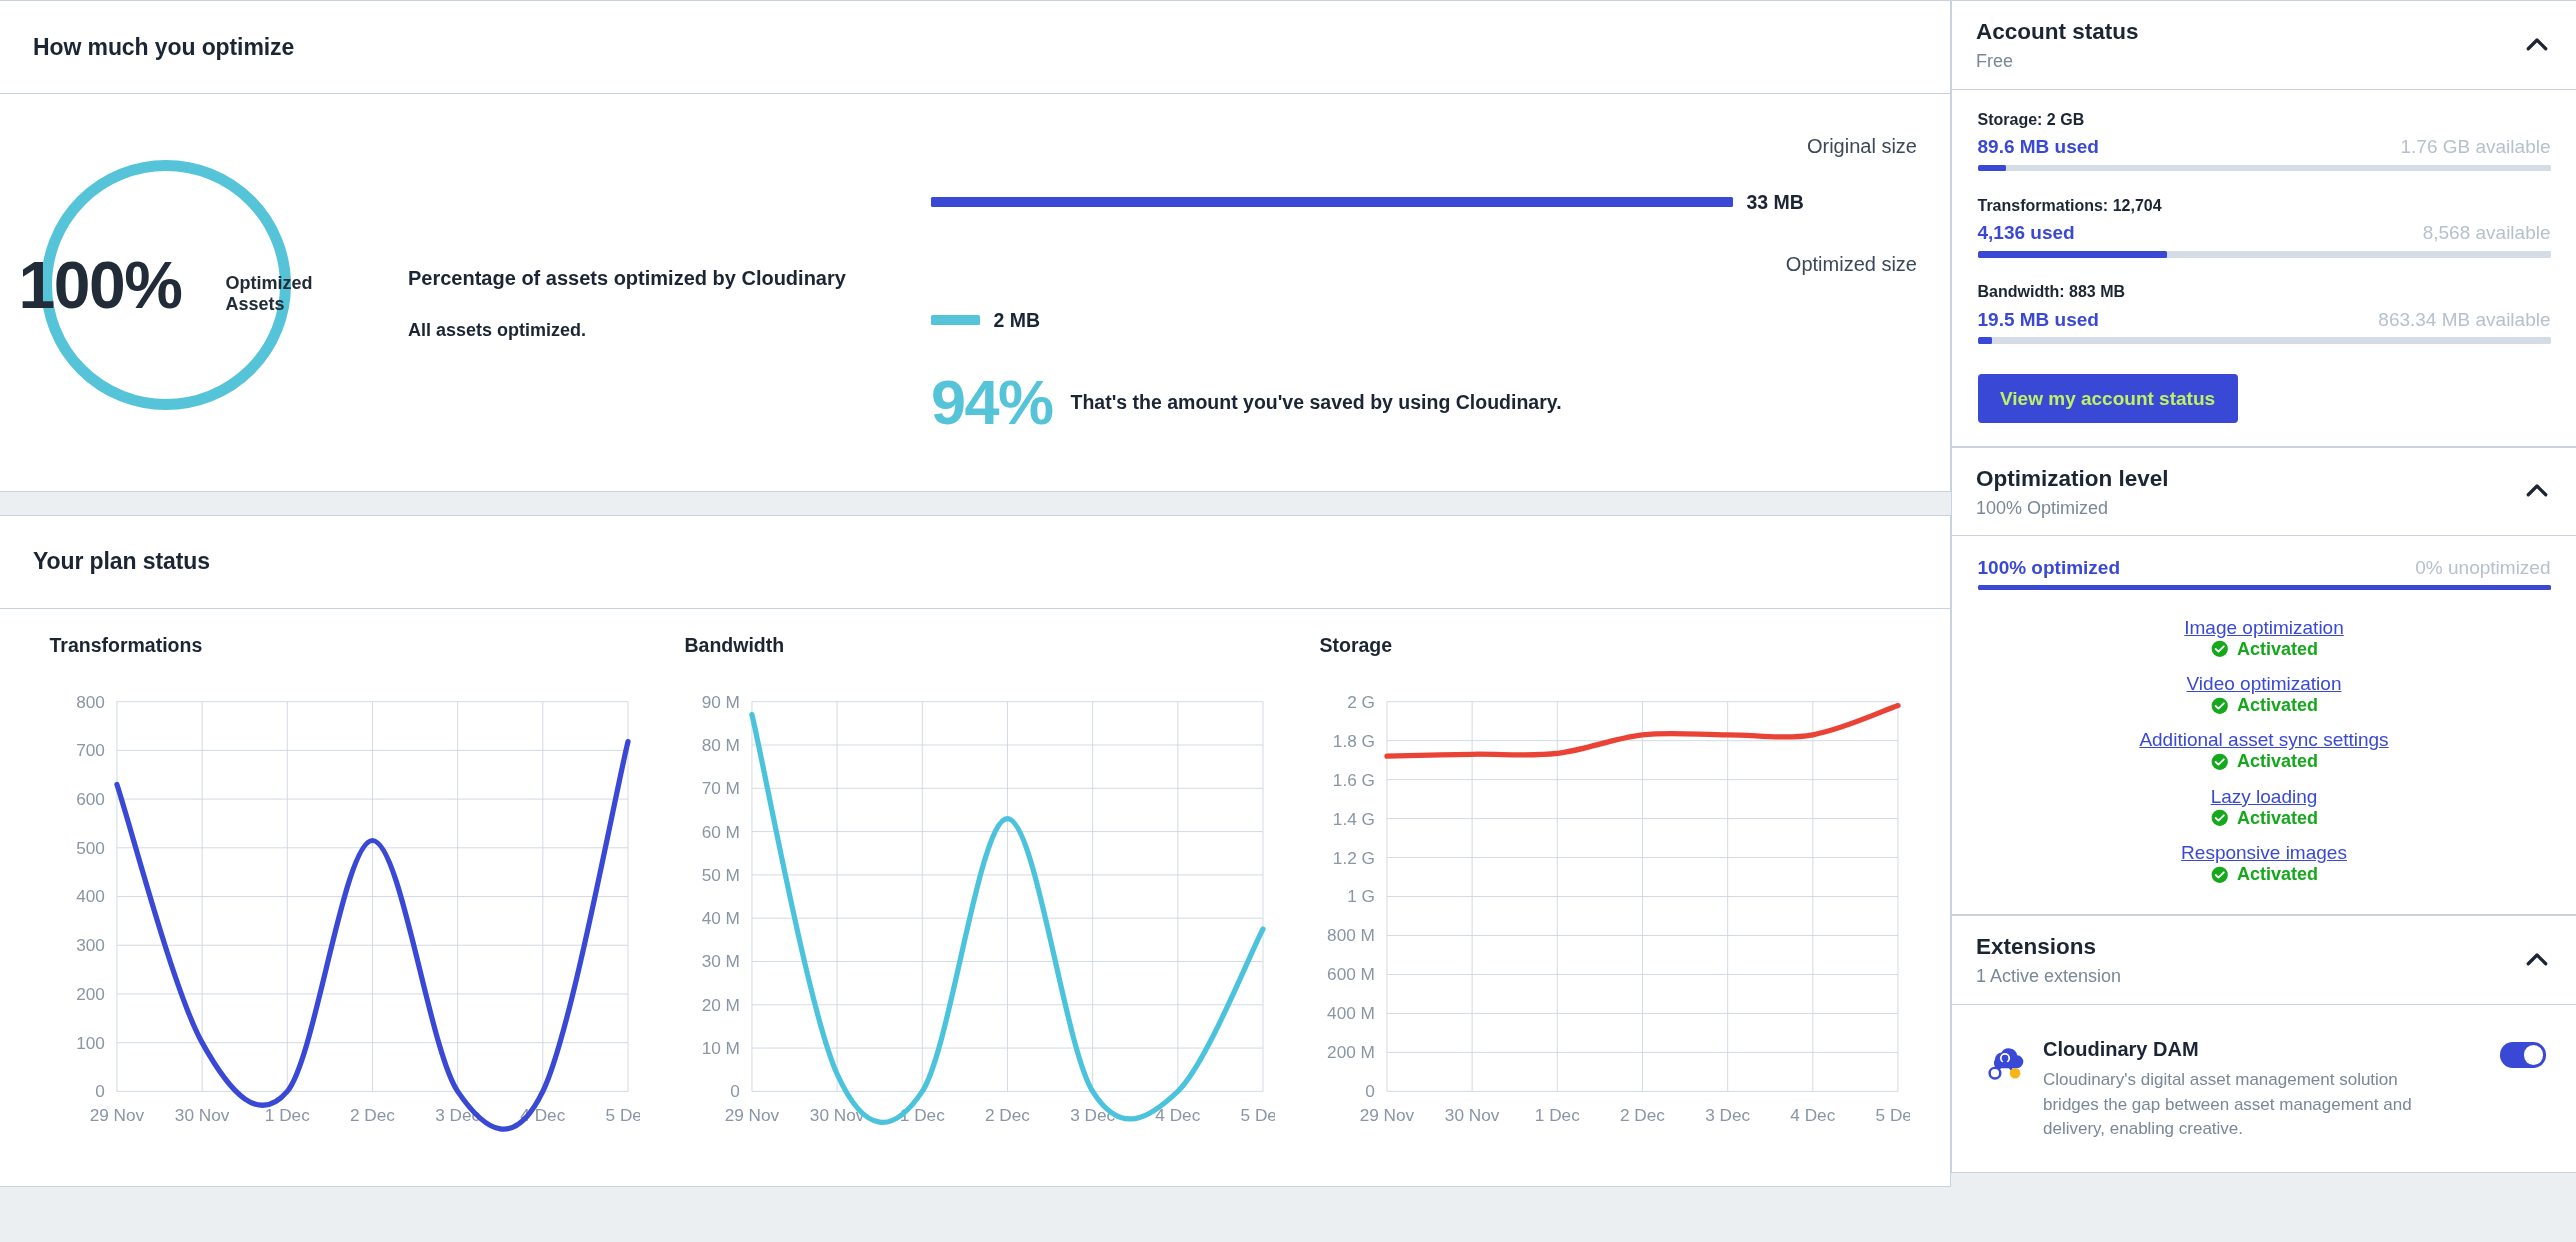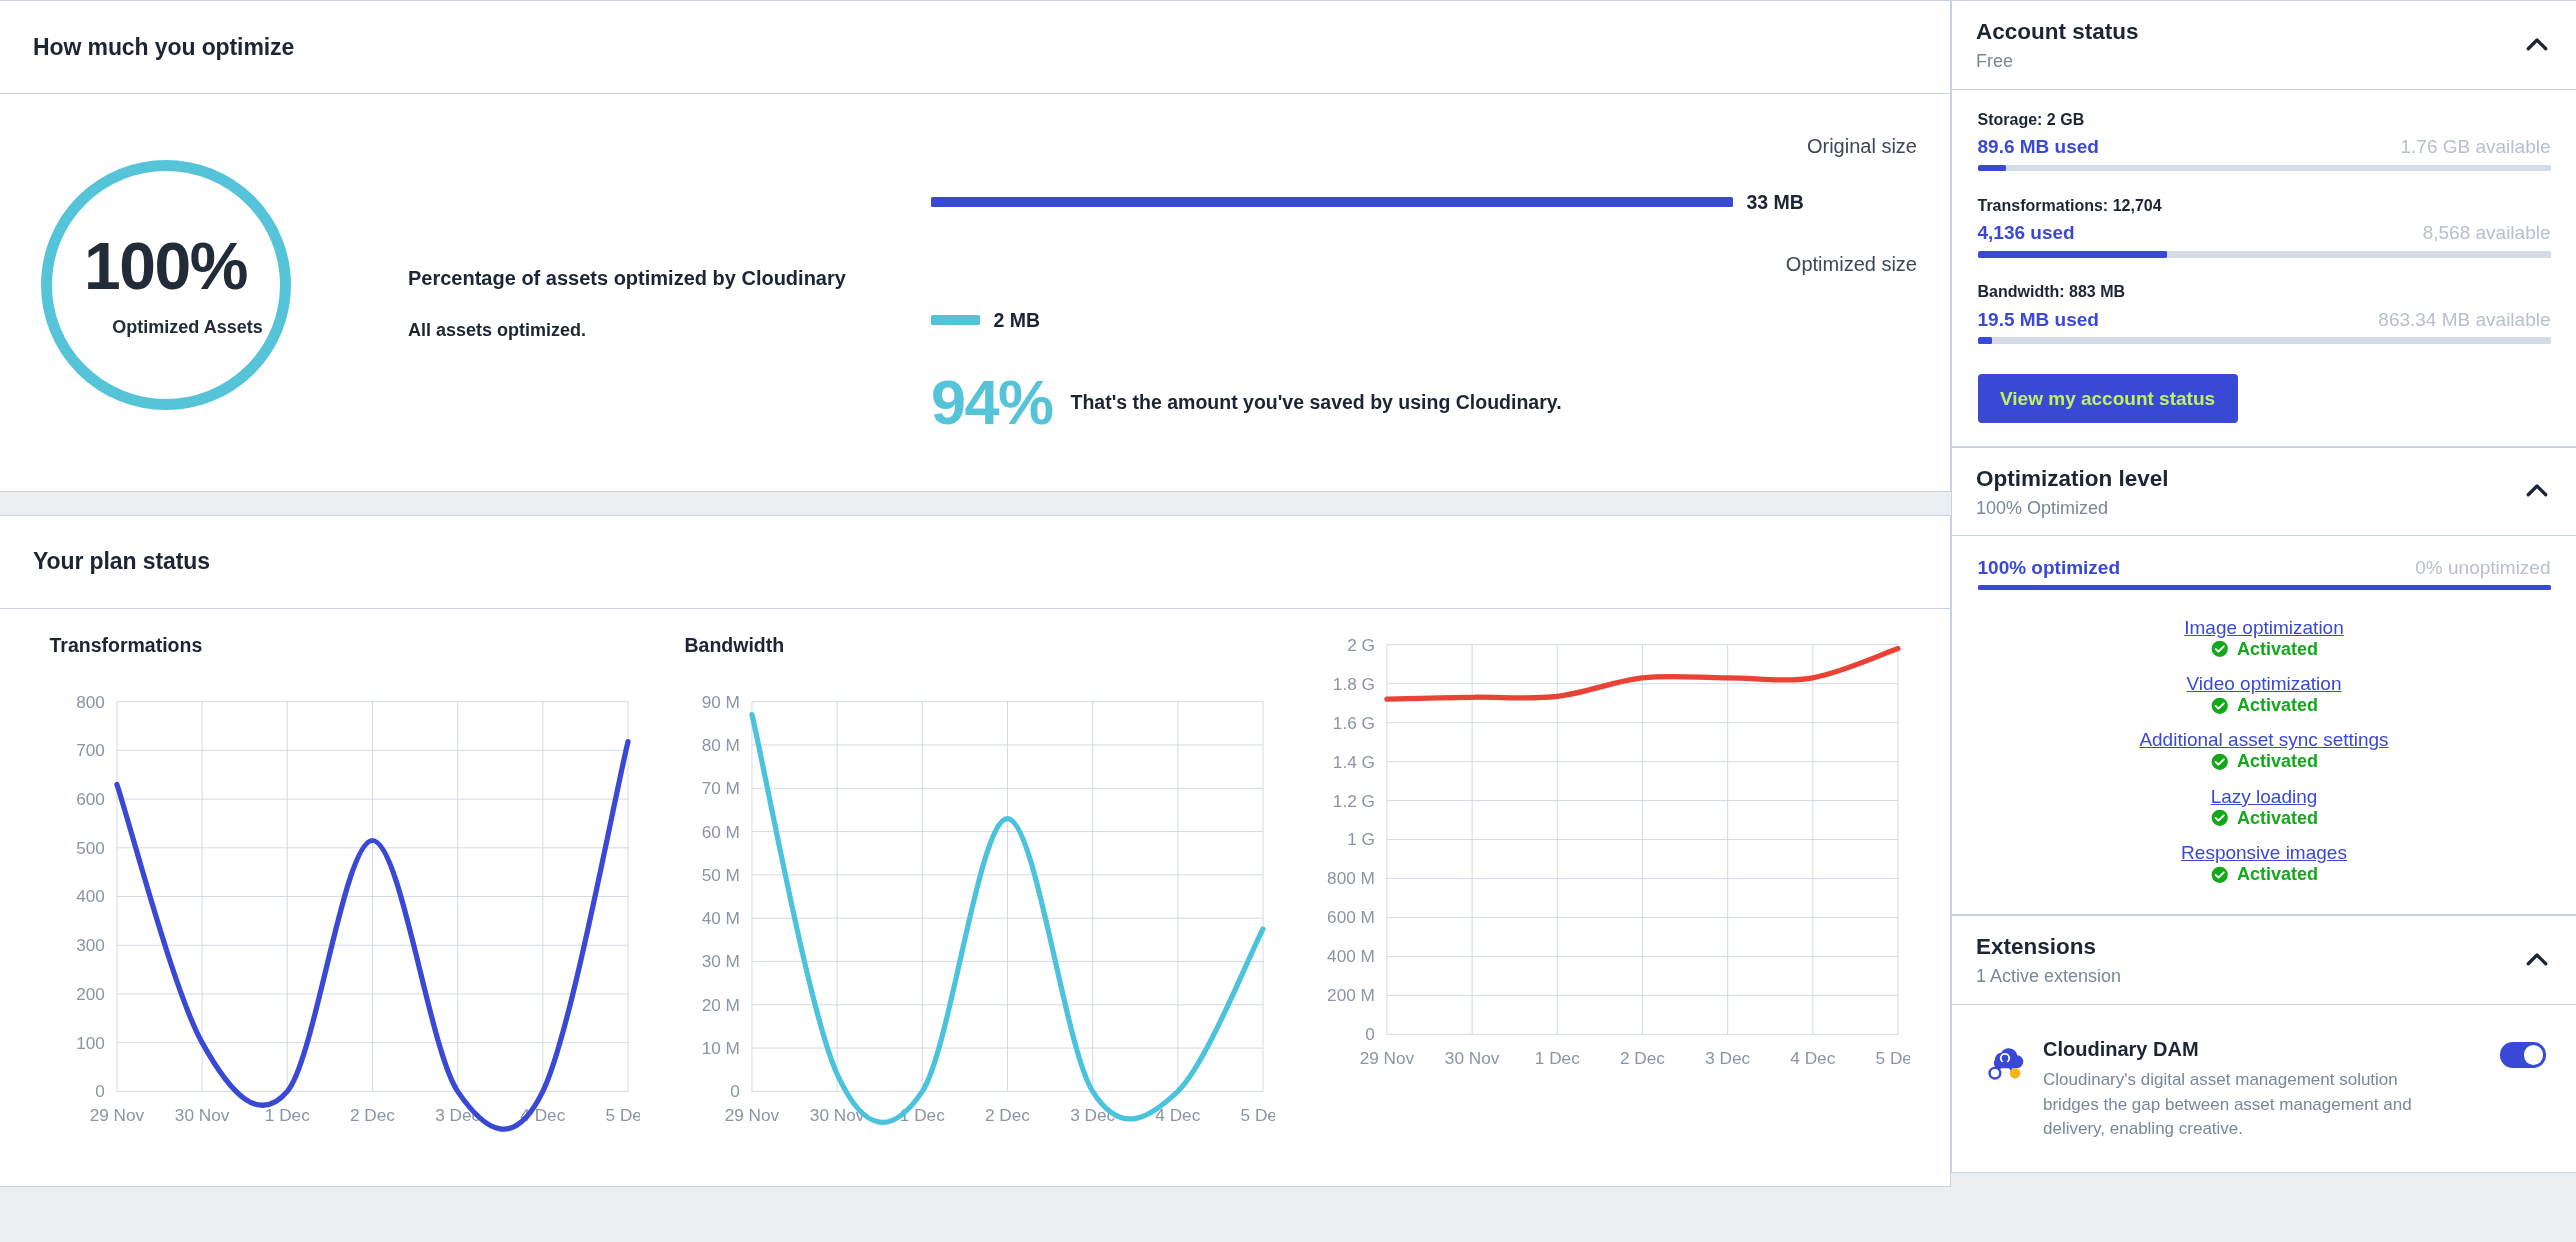--- a/index.html
+++ b/index.html
@@ -22,21 +22,21 @@
   }
   .card-header h2 { font-size: 23px; font-weight: bold; color: #1b2533; letter-spacing: -0.1px; }
 
   
   .optimize-body { display: flex; padding: 25.5px 33px 40px 33px; height: 397px; }
 
   .gauge-wrap { width: 375px; display: flex; align-items: center; }
   .gauge {
     width: 250px; height: 250px; border-radius: 50%;
     border: 11.2px solid #55c4d8;
-    display: flex; flex-direction: column; align-items: center; justify-content: center;
+    display: flex; flex-direction: row; align-items: center; justify-content: center;
     margin-left: 7.5px;
   }
   .gauge-pct { font-size: 66px; font-weight: bold; color: #222c38; line-height: 1; letter-spacing: -1.5px; }
   .gauge-label { font-size: 18px; font-weight: bold; color: #222c38; margin-top: 18px; margin-left: 44px; }
 
   .gauge-text { padding-top: 147px; }
   .gauge-text .t1 { font-size: 20px; font-weight: bold; color: #1b2533; }
   .gauge-text .t2 { font-size: 18px; font-weight: bold; color: #1b2533; margin-top: 30px; }
 
   .sizes { flex: 1; padding-left: 85px; padding-top: 15px; text-align: right; }
@@ -237,20 +237,21 @@
               <text x="566.6666666666667" y="574" text-anchor="middle" font-size="23" fill="#8a95a5" font-family="&quot;Liberation Sans&quot;, sans-serif">3 Dec</text>
               <line x1="680.3333333333334" x2="680.3333333333334" y1="14" y2="534" stroke="#ced6e0" stroke-width="1.2"></line>
               <text x="680.3333333333334" y="574" text-anchor="middle" font-size="23" fill="#8a95a5" font-family="&quot;Liberation Sans&quot;, sans-serif">4 Dec</text>
               <line x1="794" x2="794" y1="14" y2="534" stroke="#ced6e0" stroke-width="1.2"></line>
               <text x="794" y="574" text-anchor="middle" font-size="23" fill="#8a95a5" font-family="&quot;Liberation Sans&quot;, sans-serif">5 Dec</text>
               <path d="M112,31.333333333333314 C130.94444444444446,111.25925925925925 187.7777777777778,427.11111111111114 225.66666666666669,510.8888888888889 C263.5555555555556,594.6666666666667 301.44444444444446,590.8148148148148 339.33333333333337,534 C377.2222222222223,477.18518518518516 415.1111111111111,170 453,170 C490.8888888888889,170 528.7777777777778,473.3333333333333 566.6666666666667,534 C604.5555555555557,594.6666666666666 642.4444444444445,570.1111111111111 680.3333333333334,534 C718.2222222222223,497.8888888888889 775.0555555555555,353.44444444444446 794,317.3333333333333" fill="none" stroke="#4cc3dd" stroke-width="7" stroke-linecap="round" stroke-linejoin="round"></path>
             </svg>
         </div>
 
         <div class="chart-block">
+          <div class="chart-title">Storage</div>
           <svg class="chart-svg" id="svg-2" width="607" height="450" viewBox="0 0 810 600">
               <line x1="112" x2="794" y1="534" y2="534" stroke="#ced6e0" stroke-width="1.2"></line>
               <text x="96" y="542" text-anchor="end" font-size="23" fill="#8a95a5" font-family="&quot;Liberation Sans&quot;, sans-serif">0</text>
               <line x1="112" x2="794" y1="482" y2="482" stroke="#ced6e0" stroke-width="1.2"></line>
               <text x="96" y="490" text-anchor="end" font-size="23" fill="#8a95a5" font-family="&quot;Liberation Sans&quot;, sans-serif">200 M</text>
               <line x1="112" x2="794" y1="430" y2="430" stroke="#ced6e0" stroke-width="1.2"></line>
               <text x="96" y="438" text-anchor="end" font-size="23" fill="#8a95a5" font-family="&quot;Liberation Sans&quot;, sans-serif">400 M</text>
               <line x1="112" x2="794" y1="378" y2="378" stroke="#ced6e0" stroke-width="1.2"></line>
               <text x="96" y="386" text-anchor="end" font-size="23" fill="#8a95a5" font-family="&quot;Liberation Sans&quot;, sans-serif">600 M</text>
               <line x1="112" x2="794" y1="326" y2="326" stroke="#ced6e0" stroke-width="1.2"></line>

